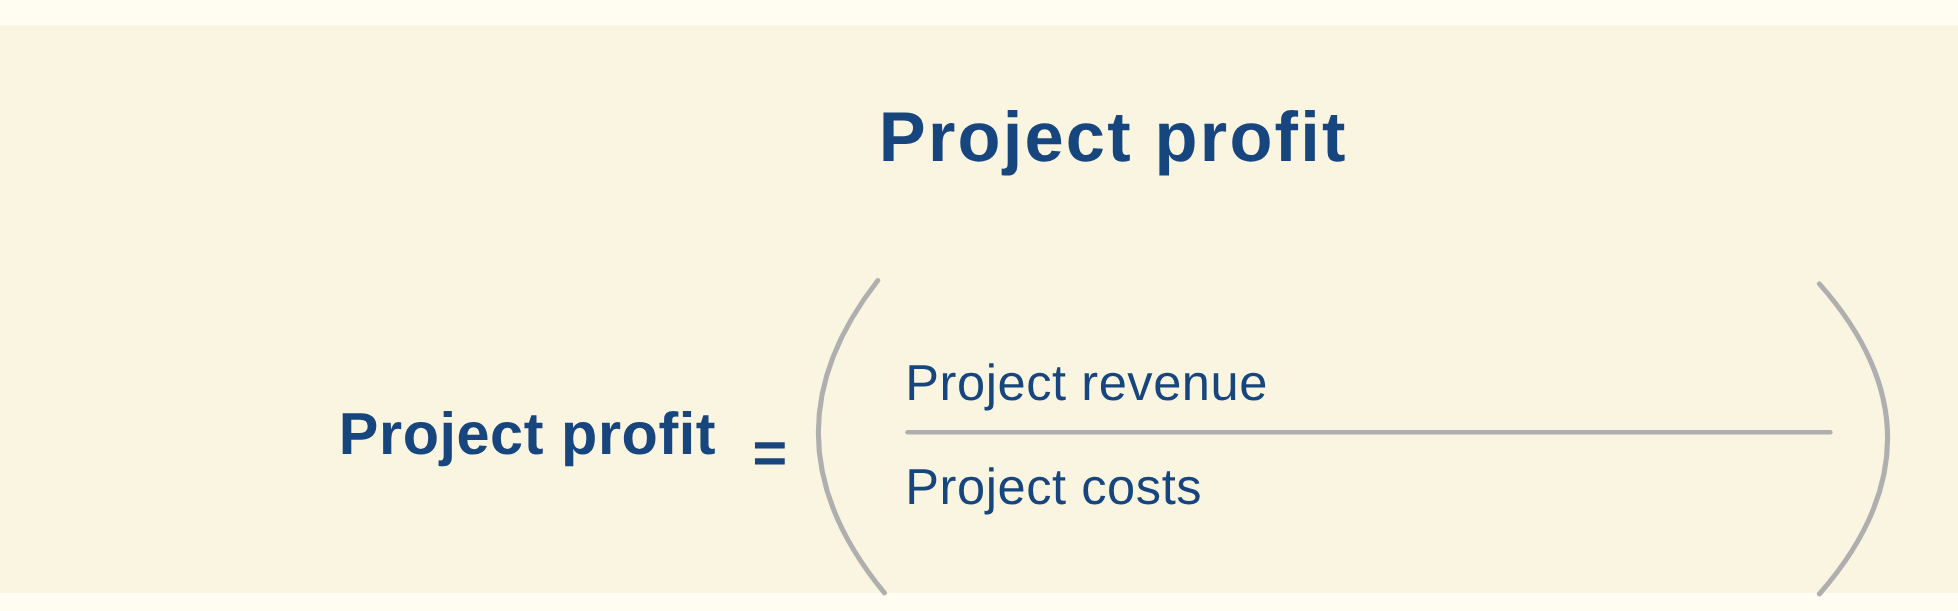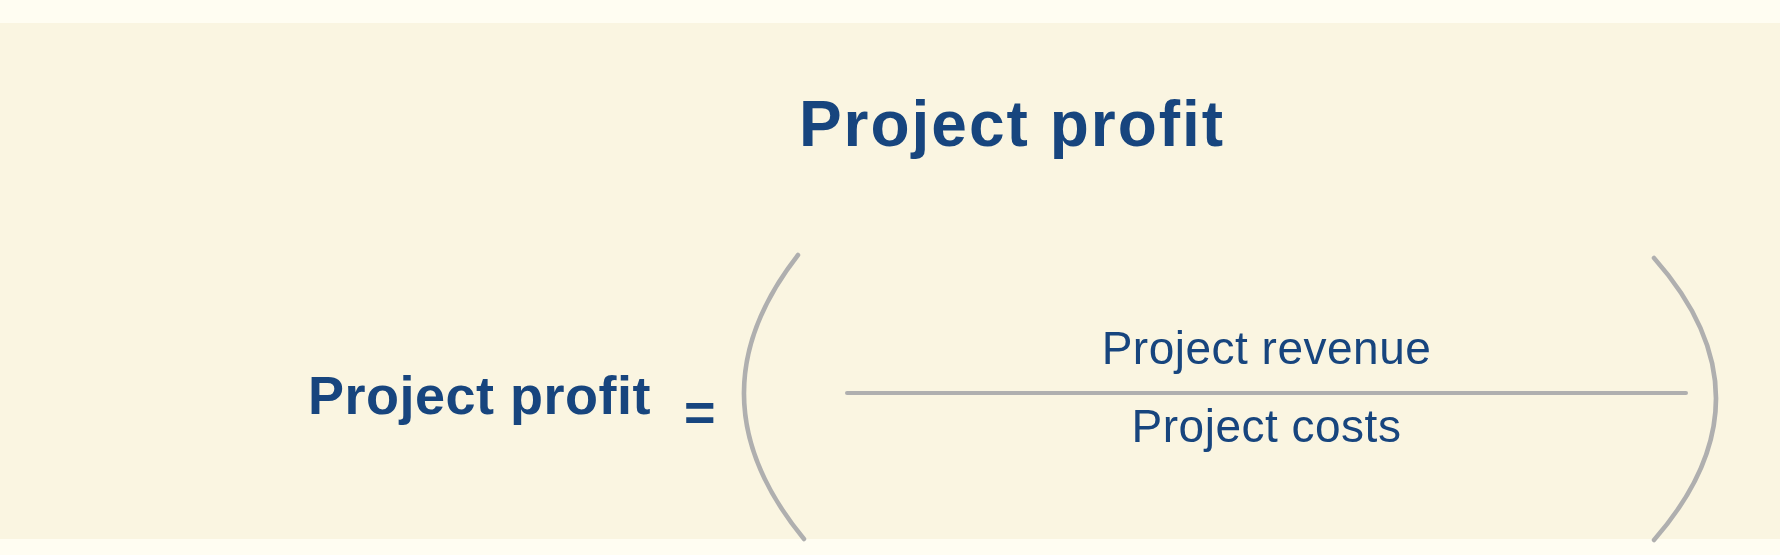--- a/index.html
+++ b/index.html
@@ -57,40 +57,39 @@
   }
   .parens {
     position: absolute;
     left: 0; top: 0;
     width: 1780px; height: 555px;
     color: var(--line-gray);
     pointer-events: none;
   }
   .fraction {
     position: absolute;
-    left: 845px; top: 325px;
+    left: 823px; top: 325px;
     width: 843px;
-    text-align: center;
     color: var(--navy);
   }
   .numerator, .denominator {
     font-size: 46px;
     font-weight: normal;
     letter-spacing: 0.5px;
     line-height: 1;
     white-space: nowrap;
   }
   .frac-bar {
     width: 100%;
     height: 4px;
     margin-top: 20px;
     border-radius: 2px;
     background: var(--line-gray);
   }
-  .denominator { margin-top: 8px; }
+  .denominator { margin-top: 24px; }
 </style>
 </head>
 <body>
 
 <div class="canvas">
 
   <div class="panel"></div>
 
   <h1 class="title">Project profit</h1>
 

